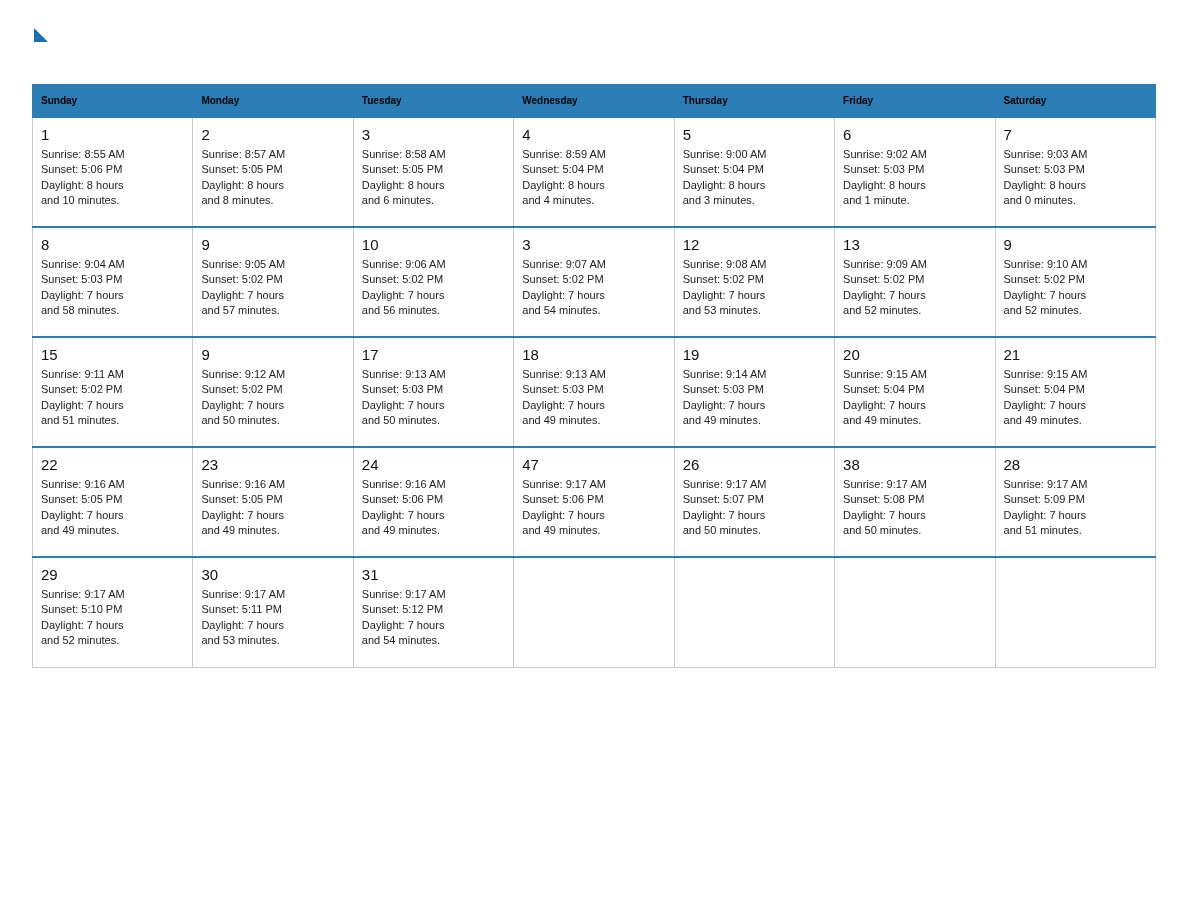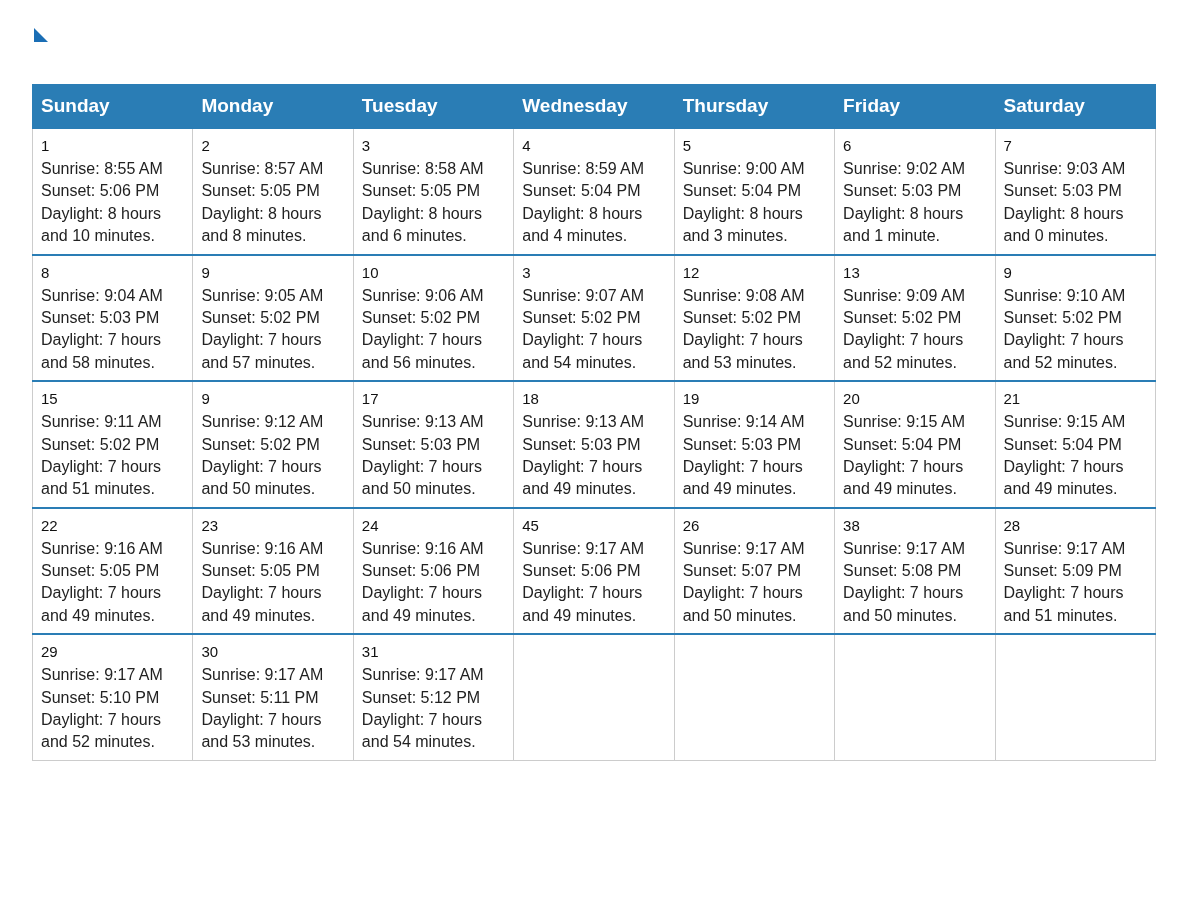--- a/index.html
+++ b/index.html
@@ -64,22 +64,22 @@
       color: #444;
       margin-top: 4px;
     }
     .calendar-table {
       width: 100%;
       border-collapse: collapse;
       table-layout: fixed;
     }
     .calendar-table thead tr th {
       background: #2a7db5;
-      color: #ffffff;
-      font-size: 19px;
+      color: #000000;
+      font-size: 10px;
       font-weight: bold;
       padding: 10px 8px;
       text-align: left;
       border: 1px solid #2a7db5;
     }
     .calendar-table tbody tr td {
       vertical-align: top;
       border: 1px solid #ccc;
       border-top: 2px solid #2a7db5;
       padding: 6px 8px;
@@ -93,21 +93,21 @@
       border-top: 2px solid #2a7db5;
     }
     .day-number {
       font-size: 15px;
       font-weight: normal;
       margin-bottom: 2px;
       color: #111;
     }
     .day-info {
       color: #222;
-      font-size: 16px;
+      font-size: 11px;
     }
   </style>
 </head>
 <body>
 
 <div class="header">
   <div class="logo-wrapper">
     <div class="logo-row1">
       <span class="logo-text-general"></span>
       <div class="logo-arrow"></div>
@@ -233,21 +233,21 @@
         </td>
         <td>
           <div class="day-number">23</div>
 <div class="day-info">Sunrise: 9:16 AM<br>Sunset: 5:05 PM<br>Daylight: 7 hours<br>and 49 minutes.</div>
         </td>
         <td>
           <div class="day-number">24</div>
 <div class="day-info">Sunrise: 9:16 AM<br>Sunset: 5:06 PM<br>Daylight: 7 hours<br>and 49 minutes.</div>
         </td>
         <td>
-          <div class="day-number">45</div>
+          <div class="day-number">47</div>
 <div class="day-info">Sunrise: 9:17 AM<br>Sunset: 5:06 PM<br>Daylight: 7 hours<br>and 49 minutes.</div>
         </td>
         <td>
           <div class="day-number">26</div>
 <div class="day-info">Sunrise: 9:17 AM<br>Sunset: 5:07 PM<br>Daylight: 7 hours<br>and 50 minutes.</div>
         </td>
         <td>
           <div class="day-number">38</div>
 <div class="day-info">Sunrise: 9:17 AM<br>Sunset: 5:08 PM<br>Daylight: 7 hours<br>and 50 minutes.</div>
         </td>

